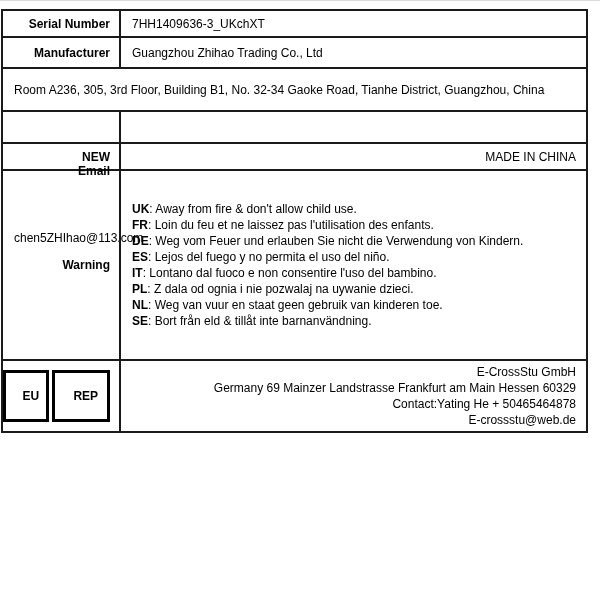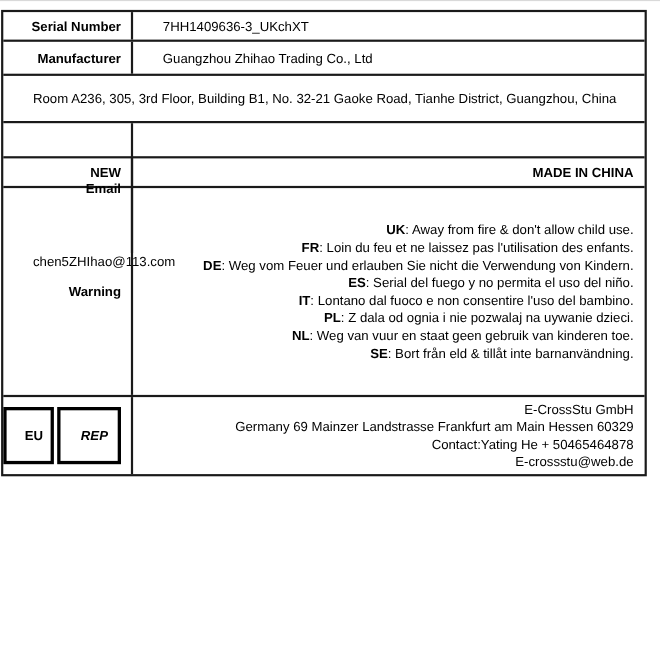--- a/index.html
+++ b/index.html
@@ -49,32 +49,32 @@
   .cell.label {
     width: 118px;
     flex: 0 0 118px;
     justify-content: flex-end;
     padding-right: 9px;
     font-weight: bold;
     border-right: 2px solid #1a1a1a;
   }
   .cell.value {
     flex: 1 1 auto;
-    padding-left: 27px;
+    padding-left: 11px;
     padding-right: 10px;
     line-height: 16px;
     min-width: 0;
   }
   .value-right {
     justify-content: flex-end;
-    font-weight: bold;
+    font-weight: normal;
   }
   .warning-list {
     flex-direction: column;
-    align-items: flex-end;
+    align-items: flex-start;
     justify-content: center;
     line-height: 22px;
   }
   .warn-line { display: block; white-space: nowrap; }
   .warn-lang { font-weight: bold; }
   .eurep-label {
     justify-content: center;
     padding-right: 0;
     gap: 3px;
   }
@@ -84,21 +84,21 @@
     border: 3px solid #000000;
     box-sizing: border-box;
     display: flex;
     align-items: center;
     justify-content: center;
     font-weight: bold;
     font-size: 12px;
     background: #ffffff;
     padding-left: 10px;
   }
-  .eu-box.rep { width: 59px; font-style: italic; }
+  .eu-box.rep { width: 59px; }
   .eurep-lines {
     flex-direction: column;
     align-items: flex-end;
     justify-content: center;
     line-height: 16px;
   }
 </style>
 </head>
 <body>
 
@@ -111,40 +111,40 @@
       <div class="cell label">Serial Number</div>
       <div class="cell value">7HH1409636-3_UKchXT</div>
     </div>
 
     <div class="row h-manu">
       <div class="cell label">Manufacturer</div>
       <div class="cell value">Guangzhou Zhihao Trading Co., Ltd</div>
     </div>
 
     <div class="row h-addr">
-      <div class="cell value">Room A236, 305, 3rd Floor, Building B1, No. 32-21 Gaoke Road, Tianhe District, Guangzhou, China</div>
+      <div class="cell value">Room A236, 305, 3rd Floor, Building B1, No. 32-34 Gaoke Road, Tianhe District, Guangzhou, China</div>
     </div>
 
     <div class="row h-email">
       <div class="cell label">Email</div>
       <div class="cell value">chen5ZHIhao@113.com</div>
     </div>
 
     <div class="row h-new">
       <div class="cell label">NEW</div>
       <div class="cell value value-right">MADE IN CHINA</div>
     </div>
 
     <div class="row h-warning">
       <div class="cell label">Warning</div>
       <div class="cell value warning-list">
         <div class="warn-line"><span class="warn-lang">UK</span><span>: Away from fire &amp; don't allow child use.</span></div>
         <div class="warn-line"><span class="warn-lang">FR</span><span>: Loin du feu et ne laissez pas l'utilisation des enfants.</span></div>
         <div class="warn-line"><span class="warn-lang">DE</span><span>: Weg vom Feuer und erlauben Sie nicht die Verwendung von Kindern.</span></div>
-        <div class="warn-line"><span class="warn-lang">ES</span><span>: Serial del fuego y no permita el uso del niño.</span></div>
+        <div class="warn-line"><span class="warn-lang">ES</span><span>: Lejos del fuego y no permita el uso del niño.</span></div>
         <div class="warn-line"><span class="warn-lang">IT</span><span>: Lontano dal fuoco e non consentire l'uso del bambino.</span></div>
         <div class="warn-line"><span class="warn-lang">PL</span><span>: Z dala od ognia i nie pozwalaj na uywanie dzieci.</span></div>
         <div class="warn-line"><span class="warn-lang">NL</span><span>: Weg van vuur en staat geen gebruik van kinderen toe.</span></div>
         <div class="warn-line"><span class="warn-lang">SE</span><span>: Bort från eld &amp; tillåt inte barnanvändning.</span></div>
       </div>
     </div>
 
     <div class="row h-eurep">
       <div class="cell label eurep-label">
         <div class="eu-box">EU</div>

